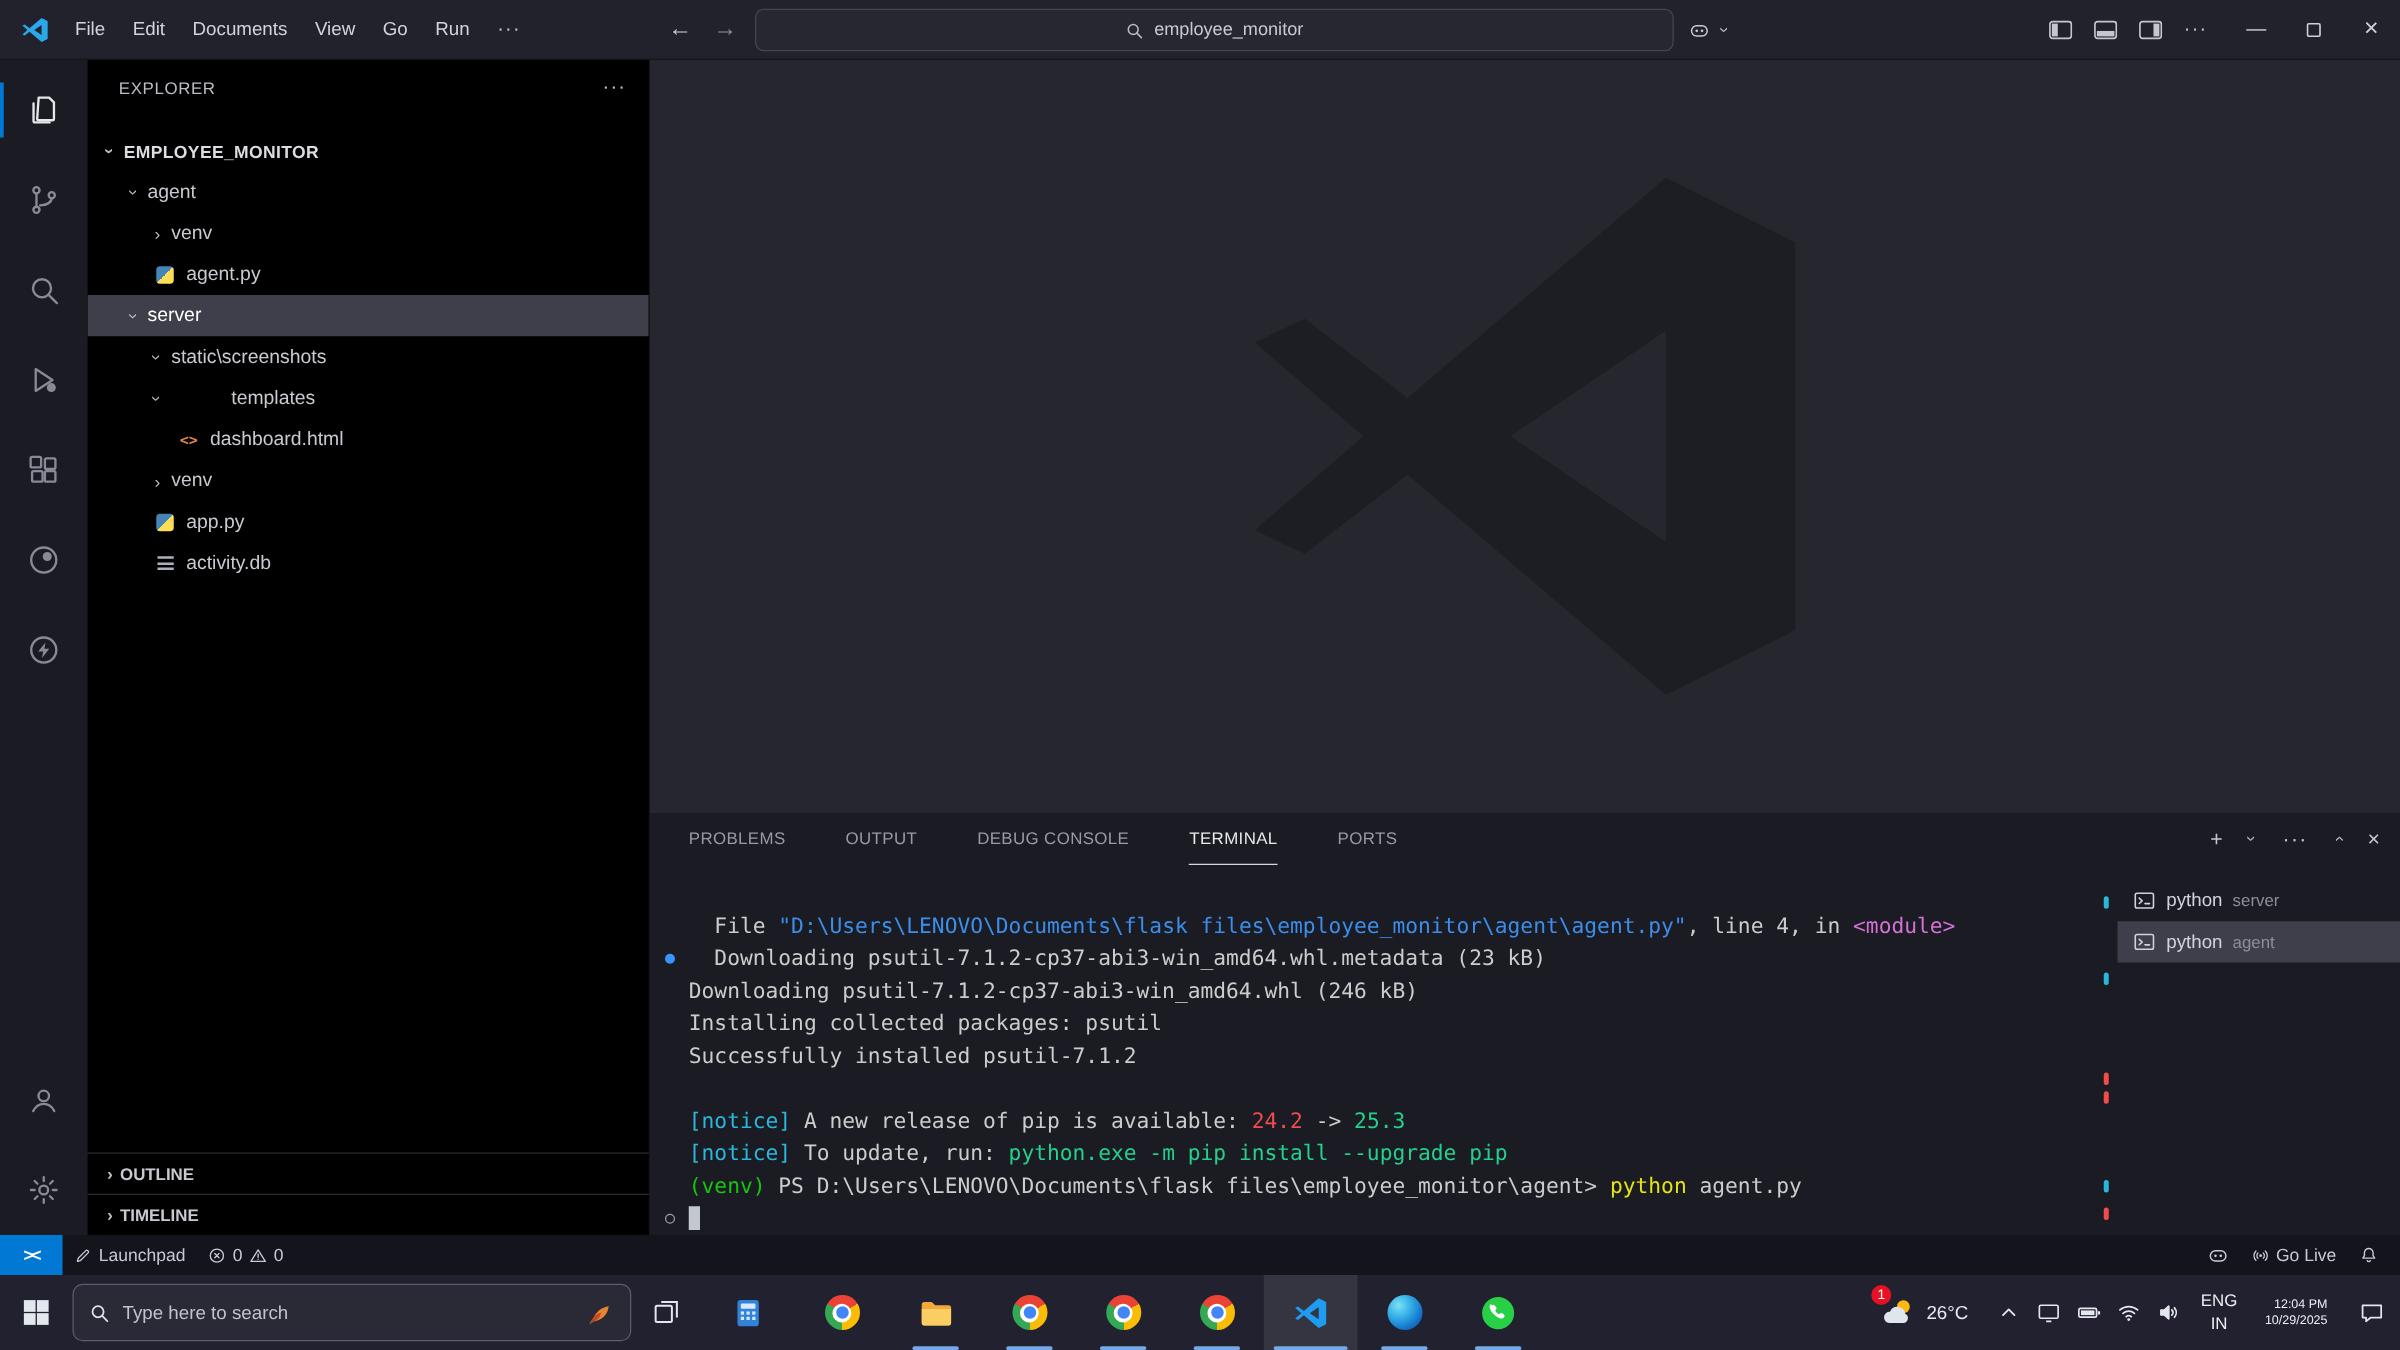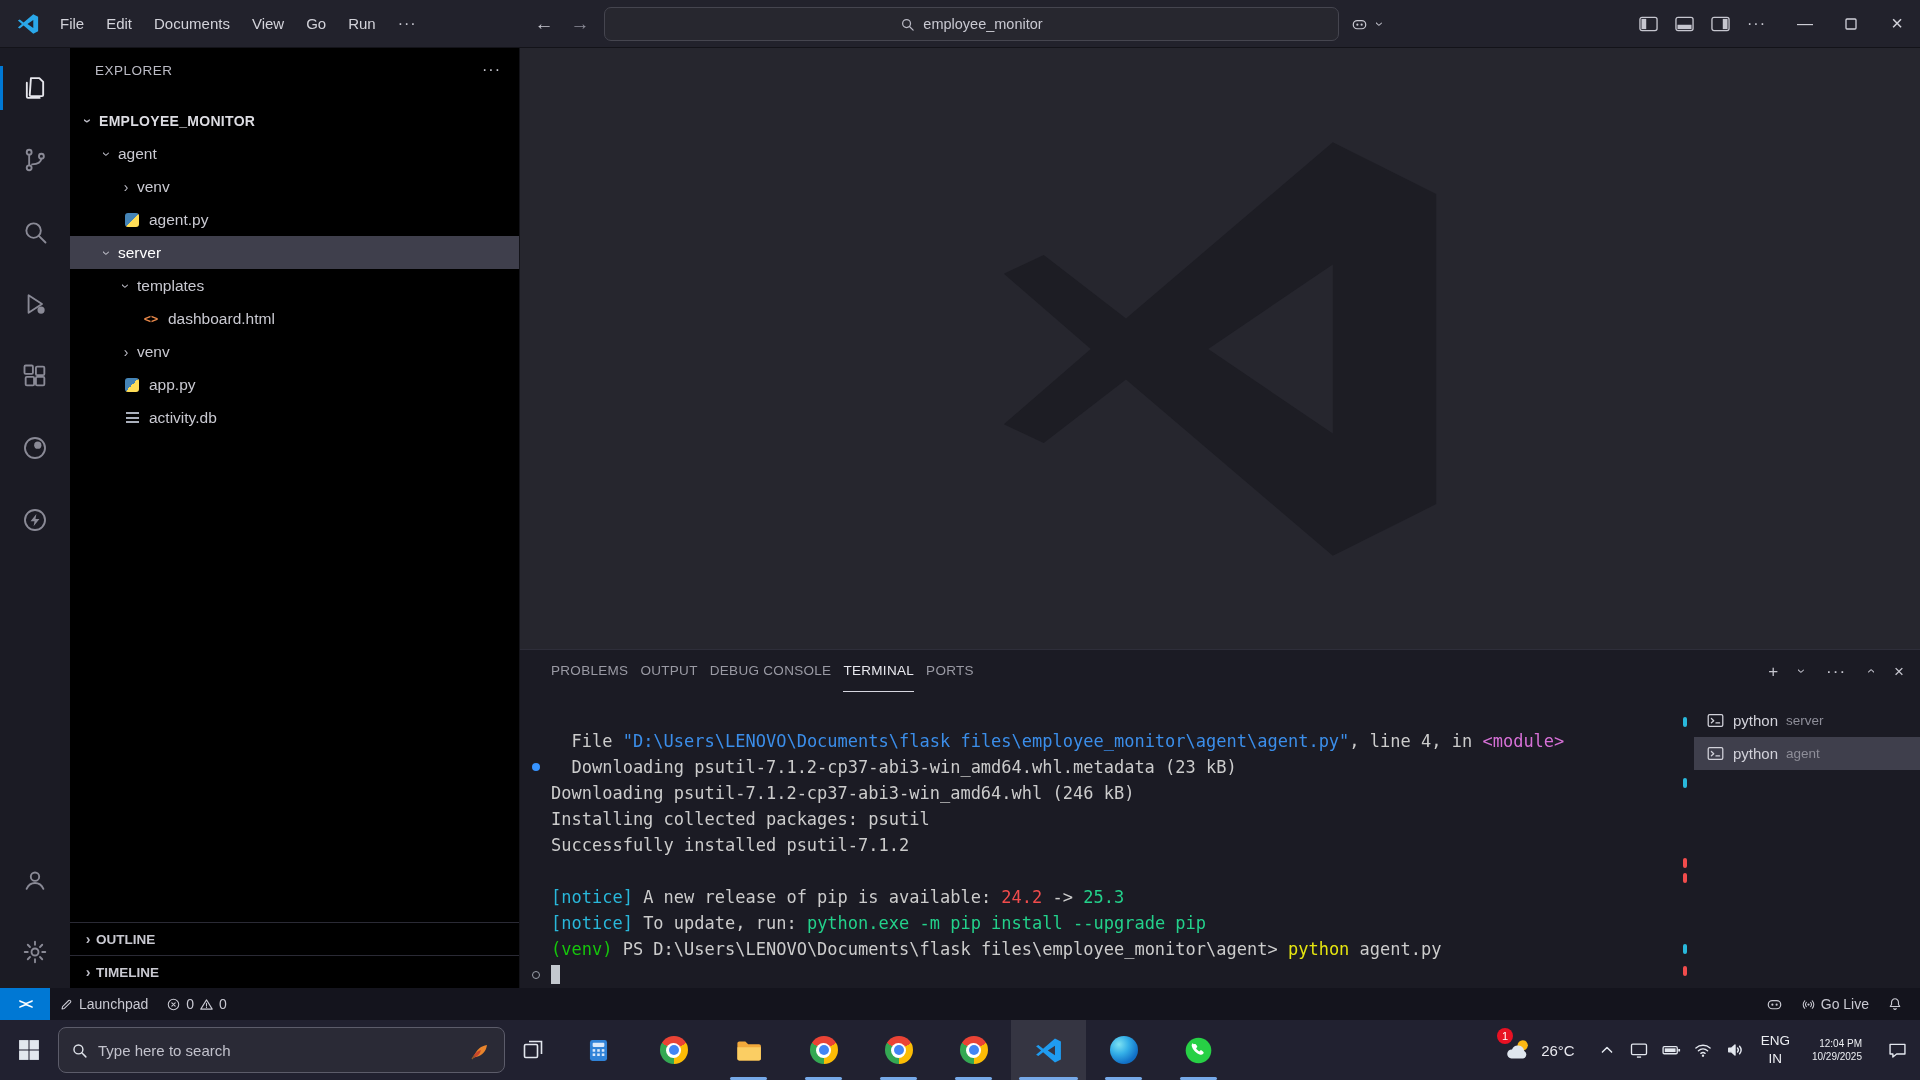--- a/index.html
+++ b/index.html
@@ -51,21 +51,21 @@
   .side-foot{flex:0 0 auto}
   .frow{height:33px;display:flex;align-items:center;padding-left:10px;font-weight:bold;font-size:13.5px;color:#c9c9d1;border-top:1px solid #2a2a35}
 
   .workarea{flex:1;display:flex;flex-direction:column;min-width:0}
   .editor{flex:1;background:#26262e;display:flex;align-items:center;justify-content:center}
   .watermark svg{width:470px;height:470px}
 
   
   .panel{flex:0 0 339px;background:#1b1b24;border-top:1px solid #2e2e3a;display:flex;flex-direction:column;min-height:0}
   .panel-head{flex:0 0 42px;display:flex;align-items:center;padding:0 16px 0 31px}
-  .ptabs{display:flex;gap:12px;height:100%}
+  .ptabs{display:flex;gap:48px;height:100%}
   .ptab{display:flex;align-items:center;color:#9a9aa4;font-size:13.5px;letter-spacing:.3px;border-bottom:1.5px solid transparent}
   .ptab.active{color:#e8e8ee;border-bottom-color:#d7d7e0}
   .ptools{margin-left:auto;display:flex;align-items:center;gap:16px;color:#c6c6cf}
   .ptool{font-size:17px;line-height:1}
   .ptool.chev{font-size:14px;width:auto}
   .panel-body{flex:1;display:flex;min-height:0;position:relative}
   .term-out{flex:1;padding:36px 0 0 31px;font-family:"DejaVu Sans Mono","Liberation Mono",monospace;font-size:17px;line-height:26px;white-space:pre;overflow:hidden}
   .tline{position:relative;height:26px}
   .tmark{position:absolute;left:-19px;top:9px;width:8px;height:8px;border-radius:50%}
   .tmark.filled{background:#3794ff}
@@ -279,20 +279,24 @@
           <span class="ficon">
             <span class="py-icon"></span>
           </span>
           <span class="tlabel">agent.py</span>
         </div>
         <div class="trow sel" style="padding-left: 29px;">
           <span class="chev down">›</span>
           <span class="tlabel">server</span>
         </div>
         <div class="trow" style="padding-left: 48px;">
+          <span class="chev down">›</span>
+          <span class="tlabel">static\screenshots</span>
+        </div>
+        <div class="trow" style="padding-left: 48px; gap: 48px;">
           <span class="chev down">›</span>
           <span class="tlabel">templates</span>
         </div>
         <div class="trow" style="padding-left: 73px;">
           <span class="ficon html-ficon">&lt;&gt;</span>
           <span class="tlabel">dashboard.html</span>
         </div>
         <div class="trow" style="padding-left: 48px;">
           <span class="chev">›</span>
           <span class="tlabel">venv</span>

